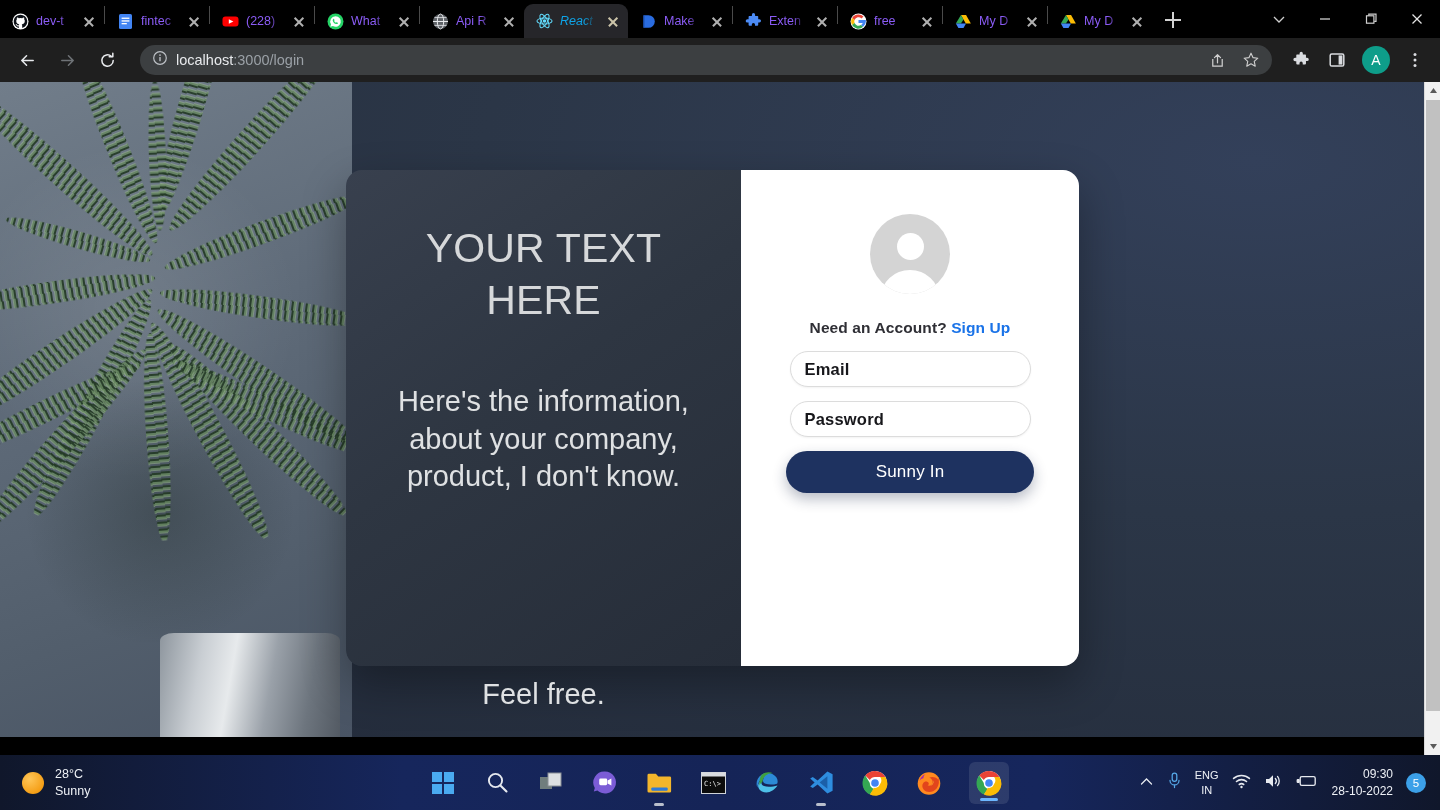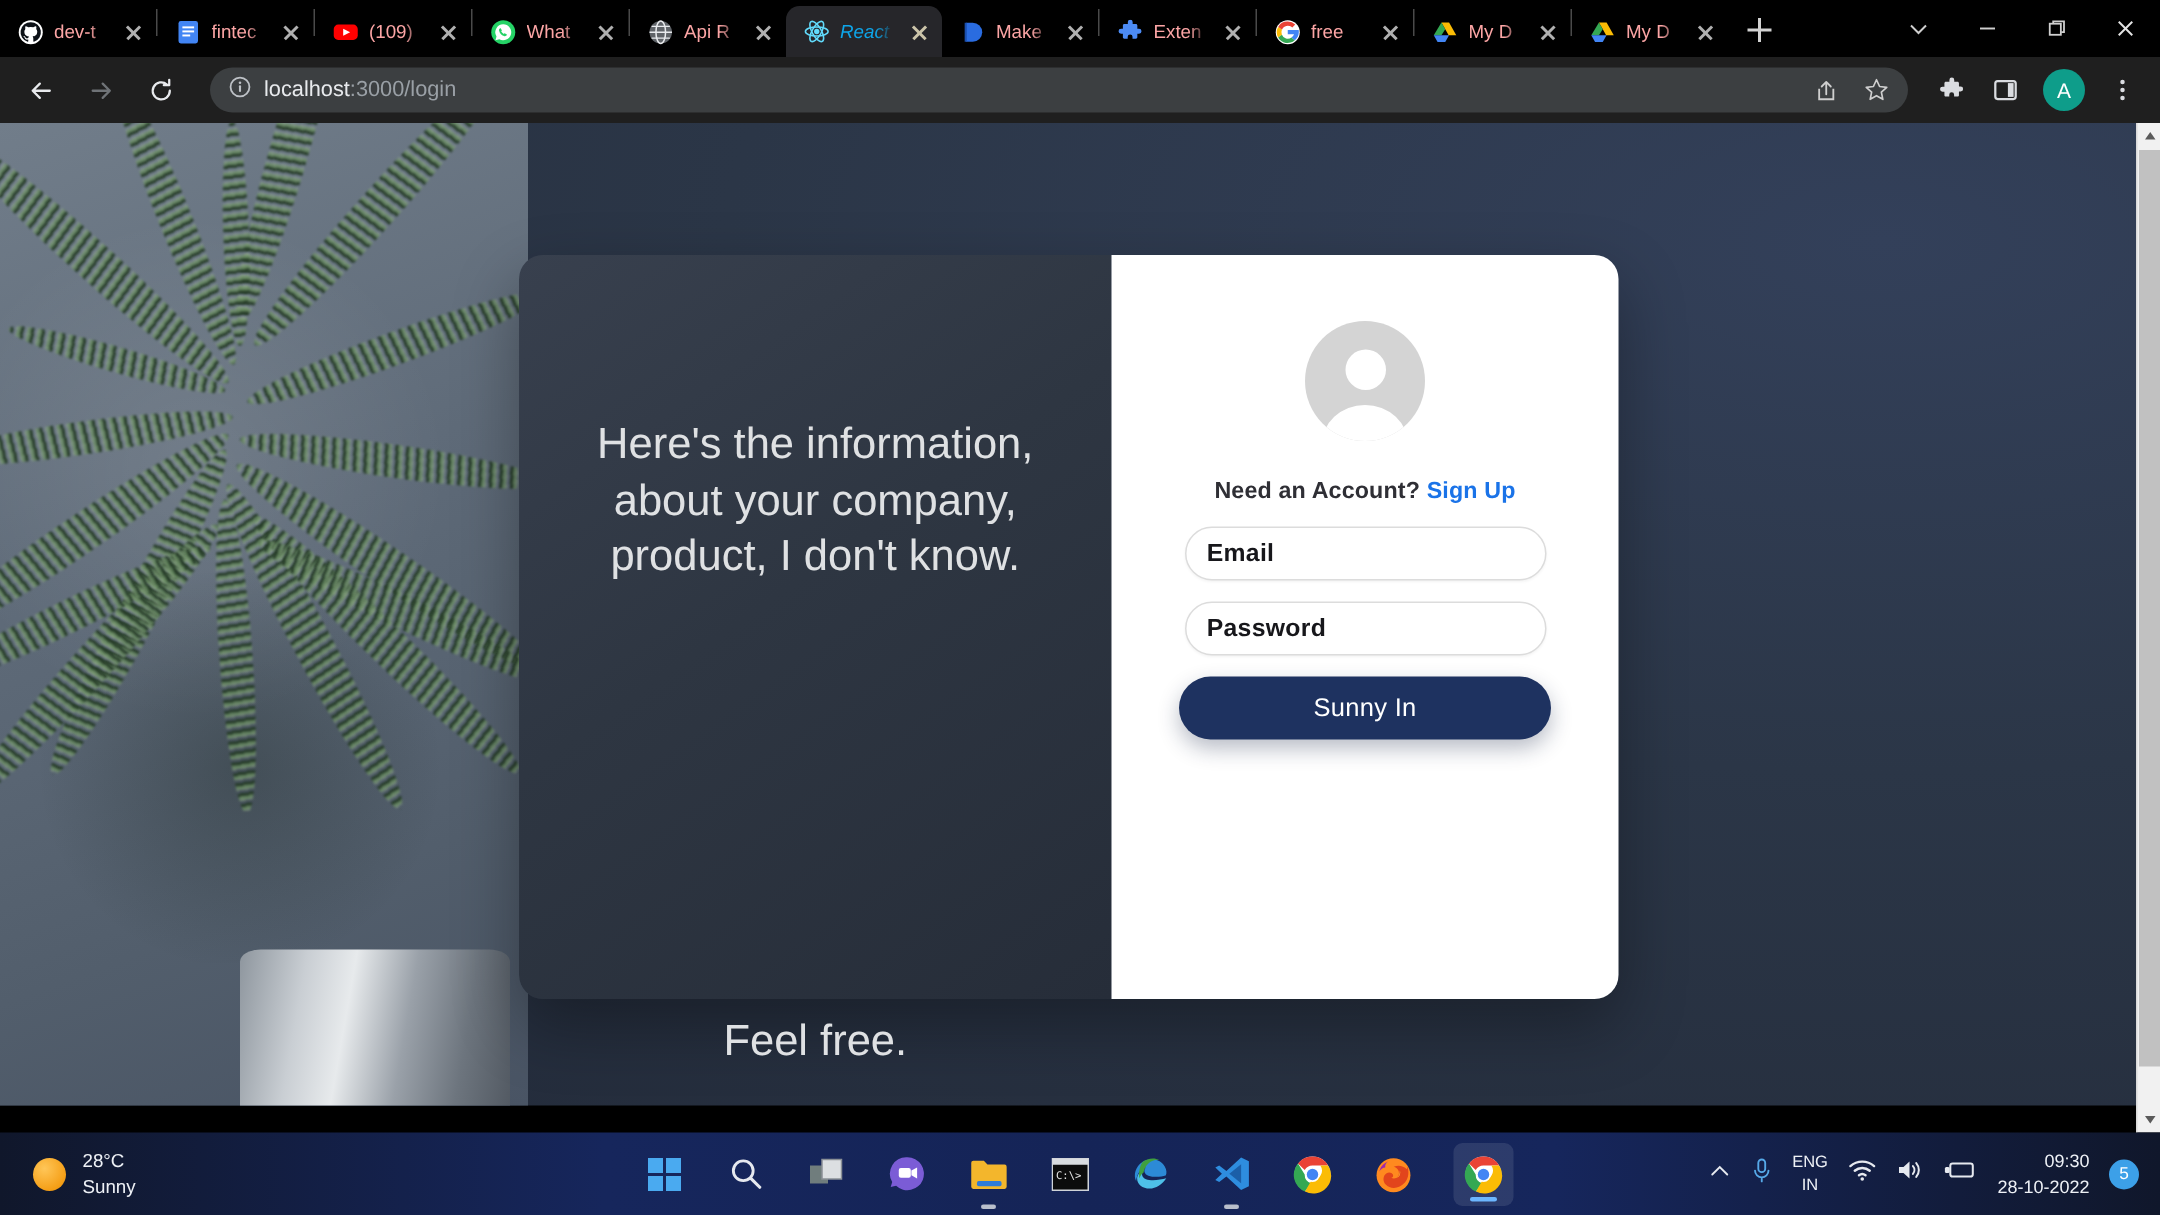--- a/index.html
+++ b/index.html
@@ -30,21 +30,21 @@
     flex: 0 0 auto;
   }
   .tab.active { background: #26262a; }
   .tab .tab-fav {
     width: 17px; height: 17px; flex: 0 0 17px;
     display: flex; align-items: center; justify-content: center;
   }
   .tab .tab-title {
     flex: 1 1 auto;
     font-size: 12.5px;
-    color: #fca5a5;
+    color: #8b5cf6;
     white-space: nowrap; overflow: hidden;
     -webkit-mask-image: linear-gradient(to right, #000 64%, transparent 98%);
     mask-image: linear-gradient(to right, #000 64%, transparent 98%);
   }
   .tab.active .tab-title { color: #0ea5e9; font-style: italic; }
   .tab .tab-close {
     width: 18px; height: 18px; flex: 0 0 18px;
     position: relative; opacity: .85;
   }
   .tab .tab-close::before, .tab .tab-close::after {
@@ -304,21 +304,21 @@
           <span class="tab-close"></span>
         </div>
         <div class="tab-sep"></div>
         <div class="tab">
           <span class="tab-fav">
             <svg width="17" height="17" viewBox="0 0 17 17">
               <rect x="0.5" y="3.4" width="16" height="10.2" rx="3" fill="#ff0000"></rect>
               <path d="M6.8 6.2 L11.4 8.5 L6.8 10.8 Z" fill="#fff"></path>
             </svg>
           </span>
-          <span class="tab-title">(109)</span>
+          <span class="tab-title">(228)</span>
           <span class="tab-close"></span>
         </div>
         <div class="tab-sep"></div>
         <div class="tab">
           <span class="tab-fav">
             <svg width="17" height="17" viewBox="0 0 17 17">
               <circle cx="8.5" cy="8.5" r="8" fill="#25d366"></circle>
               <path d="M8.5 3.2a5.3 5.3 0 0 0-4.5 8.1l-.7 2.5 2.6-.7A5.3 5.3 0 1 0 8.5 3.2z" fill="#fff"></path>
               <path d="M6.4 5.9c.2-.1.5 0 .6.2l.5 1c.1.2 0 .4-.1.5l-.3.3c.4.8 1 1.4 1.8 1.8l.3-.3c.1-.2.3-.2.5-.1l1 .5c.2.1.3.4.2.6-.3.5-.9.8-1.5.7-1.9-.3-3.4-1.8-3.7-3.7-.1-.6.2-1.2.7-1.5z" fill="#25d366"></path>
             </svg>
@@ -523,20 +523,21 @@
         <div class="frond sm" style="left:160px; top:140px; transform:rotate(268deg);"></div>
         <div class="frond lg" style="left:170px; top:250px; transform:rotate(44deg);"></div>
         <div class="frond lg" style="left:145px; top:255px; transform:rotate(132deg);"></div>
         <div class="frond" style="left:172px; top:268px; transform:rotate(26deg);"></div>
         <div class="frond" style="left:140px; top:272px; transform:rotate(154deg);"></div>
         <div class="pot"></div>
       </div>
 
       <div class="card">
         <div class="card-left">
+          <h1>YOUR TEXT HERE</h1>
           <p>Here's the information, about your company, product, I don't know.</p>
         </div>
 
         <div class="card-right">
           <div class="avatar-ph"></div>
 
           <div class="need-acct">
             <span>Need an Account?</span>
             <a href="#">Sign Up</a>
           </div>

